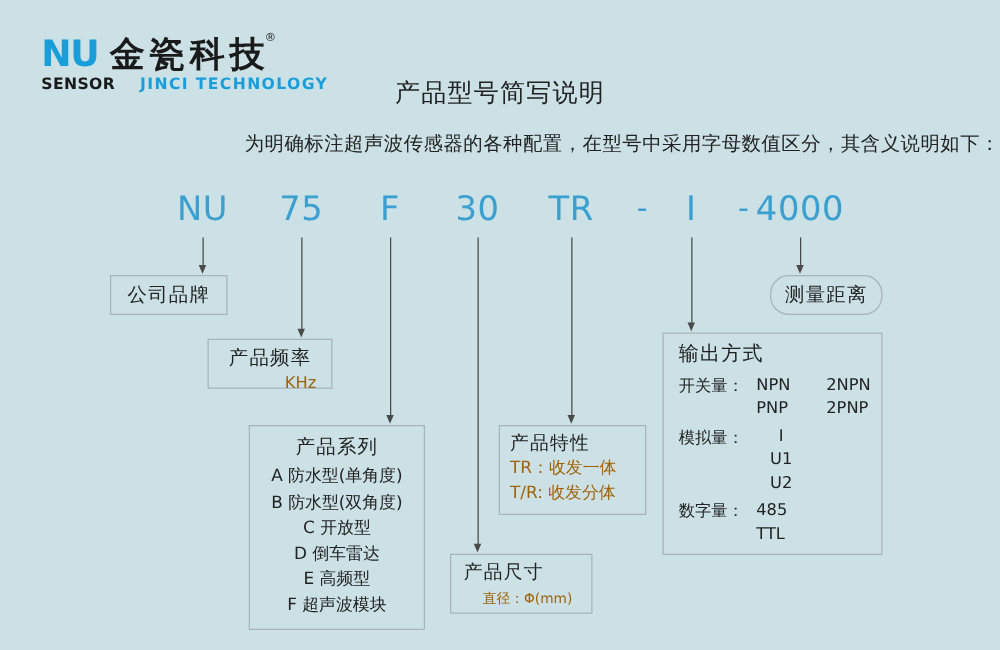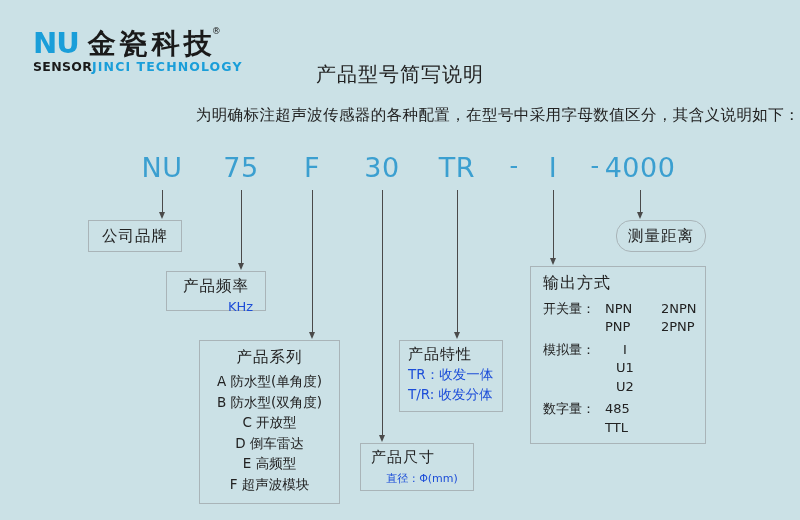--- a/index.html
+++ b/index.html
@@ -57,21 +57,21 @@
     vertical-align: super;
     font-weight: 400;
     color: #1a1a1a;
     position: absolute;
     top: -4px;
     right: -9px;
   }
   .logo-row-bot {
     display: flex;
     align-items: center;
-    gap: 0;
+    gap: 20px;
     margin-top: 1px;
   }
   .logo-sensor {
     font-weight: 800;
     font-size: 12.5px;
     color: #1a1a1a;
     letter-spacing: 0.3px;
   }
   .logo-jinci {
     font-weight: 800;
@@ -148,21 +148,21 @@
     box-sizing: border-box;
   }
   .box-title {
     text-align: center;
     font-size: 15.5px;
     color: #222;
     letter-spacing: 1px;
   }
   .box-sub {
     font-size: 13px;
-    color: #1d4ed8;
+    color: #a16207;
   }
 
   #box-brand {
     left: 88px; top: 220px; width: 94px; height: 32px;
     display: flex; align-items: center; justify-content: center;
   }
   #box-brand .box-title { font-size: 15.5px; }
 
   #box-freq {
     left: 166px; top: 271px; width: 100px; height: 40px;
@@ -185,21 +185,21 @@
   }
 
   #box-size {
     left: 360px; top: 443px; width: 114px; height: 48px;
     padding: 4px 0 0 10px;
   }
   #box-size .box-title { text-align: left; font-size: 15px; }
   #box-size .box-sub { text-align: center; font-size: 11px; margin-top: 4px; }
 
   #box-feature {
-    left: 399px; top: 340px; width: 104px; height: 72px;
+    left: 399px; top: 340px; width: 118px; height: 72px;
     padding: 4px 0 0 8px;
   }
   #box-feature .box-title { text-align: left; font-size: 15px; }
   #box-feature .box-sub { text-align: left; font-size: 13.5px; line-height: 1.5; }
 
   #box-output {
     left: 530px; top: 266px; width: 176px; height: 178px;
     padding: 6px 0 0 12px;
   }
   #box-output .box-title { text-align: left; font-size: 16px; margin-bottom: 6px; }

